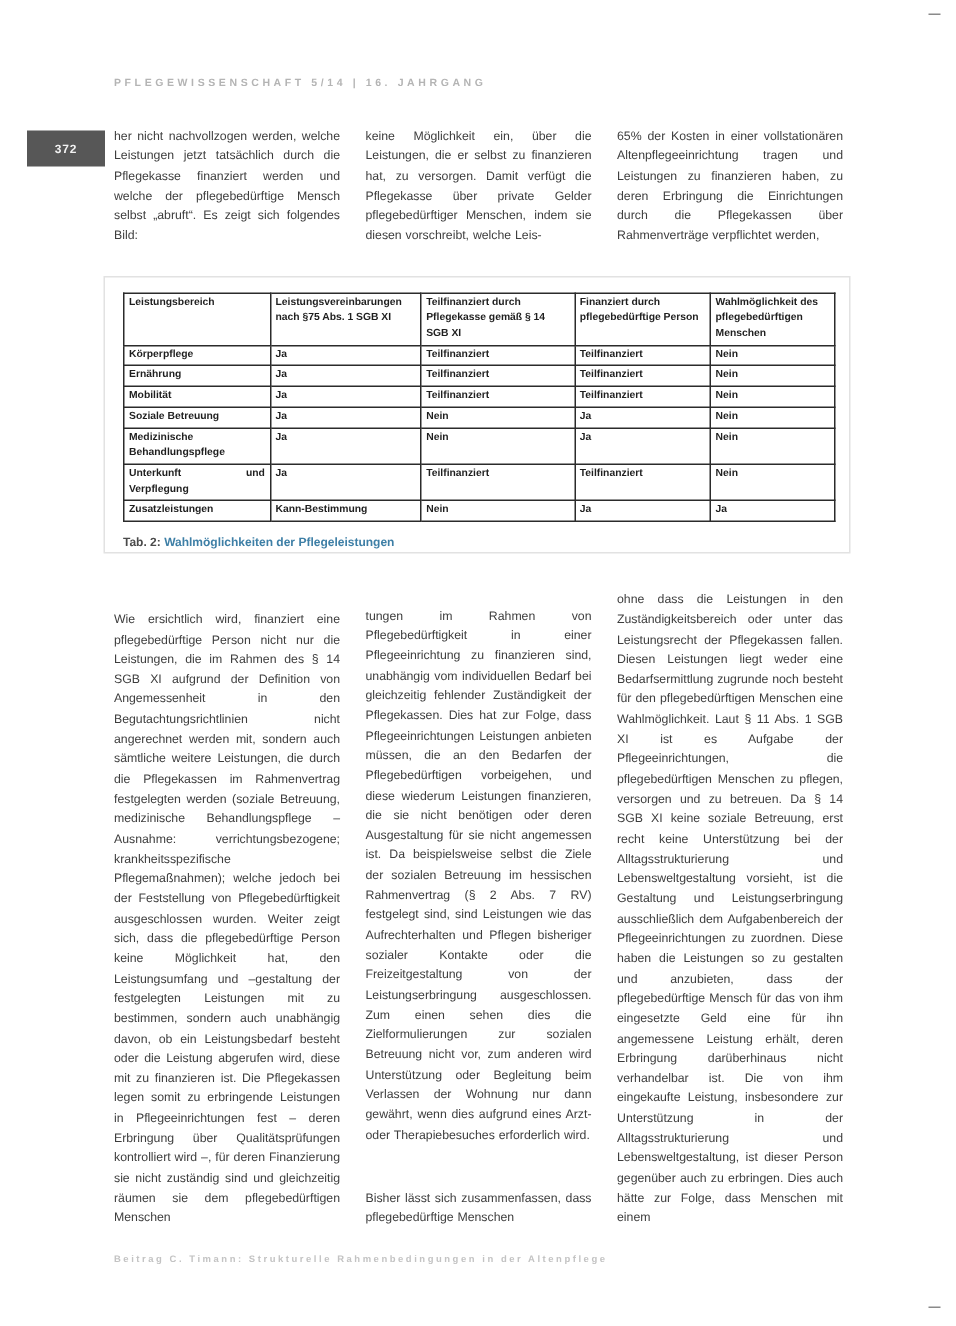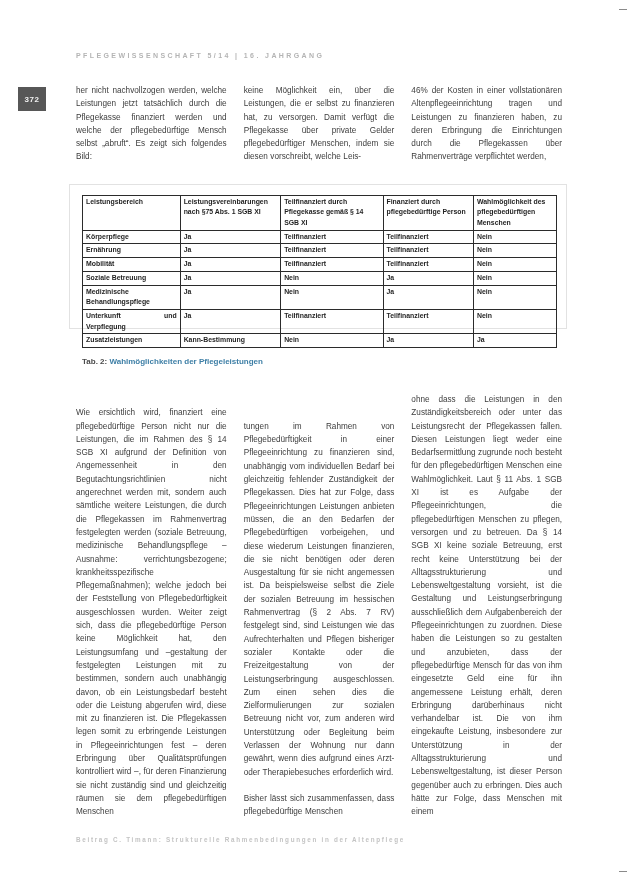--- a/index.html
+++ b/index.html
@@ -15,42 +15,42 @@
 
   
   .running-head {
     position:absolute; top:52px; left:76px;
     font-size:7px; font-weight:bold; letter-spacing:2.4px;
     color:#b4b4b4; text-transform:uppercase; white-space:nowrap;
   }
 
   
   .page-badge {
-    position:absolute; left:18px; top:87px; width:28px; height:24px;
+    position:absolute; left:18px; top:87px; width:52px; height:24px;
     background:#575757; color:#f2f2f2; font-size:8px; font-weight:bold;
     display:flex; align-items:center; justify-content:center; letter-spacing:.5px;
   }
 
   
   .columns {
     position:absolute; left:76px; width:486px;
     display:flex; gap:17px;
   }
   .columns.intro { top:84px; }
   .columns.body  { top:393px;align-items:flex-end; }
   .col { flex:1; min-width:0; }
   .col p {
     margin:0; font-size:8.2px; line-height:13.3px;
     text-align:justify; color:#3d3d3d; word-spacing:.3px;
   }
-  .col p + p { margin-top:13px; }
+  .col p + p { margin-top:29px; }
 
   
   .table-frame {
-    position:absolute; left:69px; top:184px; width:498px; height:145px;
+    position:absolute; left:69px; top:184px; width:498px; height:185px;
     border:1px solid #e2e2e2; box-sizing:border-box;
     padding:10px 9px 0 12px; background:#fff;
   }
   table.care-table {
     width:100%; border-collapse:collapse; table-layout:fixed;
     font-size:6.9px; font-weight:bold; color:#1f1f1f;
   }
   .care-table th, .care-table td {
     border:1px solid #2b2b2b; padding:1px 3px 1.5px 3px;
     text-align:left; vertical-align:top; line-height:1.5;
@@ -83,21 +83,21 @@
   <div class="page-badge">372</div>
 
   <div class="columns intro">
     <div class="col">
       <p>her nicht nachvollzogen werden, welche Leistungen jetzt tatsächlich durch die Pflegekasse finanziert werden und welche der pflegebedürftige Mensch selbst „abruft“. Es zeigt sich folgendes Bild:</p>
     </div>
     <div class="col">
       <p>keine Möglichkeit ein, über die Leistungen, die er selbst zu finanzieren hat, zu versorgen. Damit verfügt die Pflegekasse über private Gelder pflegebedürftiger Menschen, indem sie diesen vorschreibt, welche Leis-</p>
     </div>
     <div class="col">
-      <p>46% der Kosten in einer vollstationären Altenpflegeeinrichtung tragen und Leistungen zu finanzieren haben, zu deren Erbringung die Einrichtungen durch die Pflegekassen über Rahmenverträge verpflichtet werden,</p>
+      <p>65% der Kosten in einer vollstationären Altenpflegeeinrichtung tragen und Leistungen zu finanzieren haben, zu deren Erbringung die Einrichtungen durch die Pflegekassen über Rahmenverträge verpflichtet werden,</p>
     </div>
   </div>
 
   <div class="table-frame">
     <table class="care-table">
       <colgroup>
         <col style="width:20.6%">
           <col style="width:21.2%">
           <col style="width:21.6%">
           <col style="width:19.1%">

